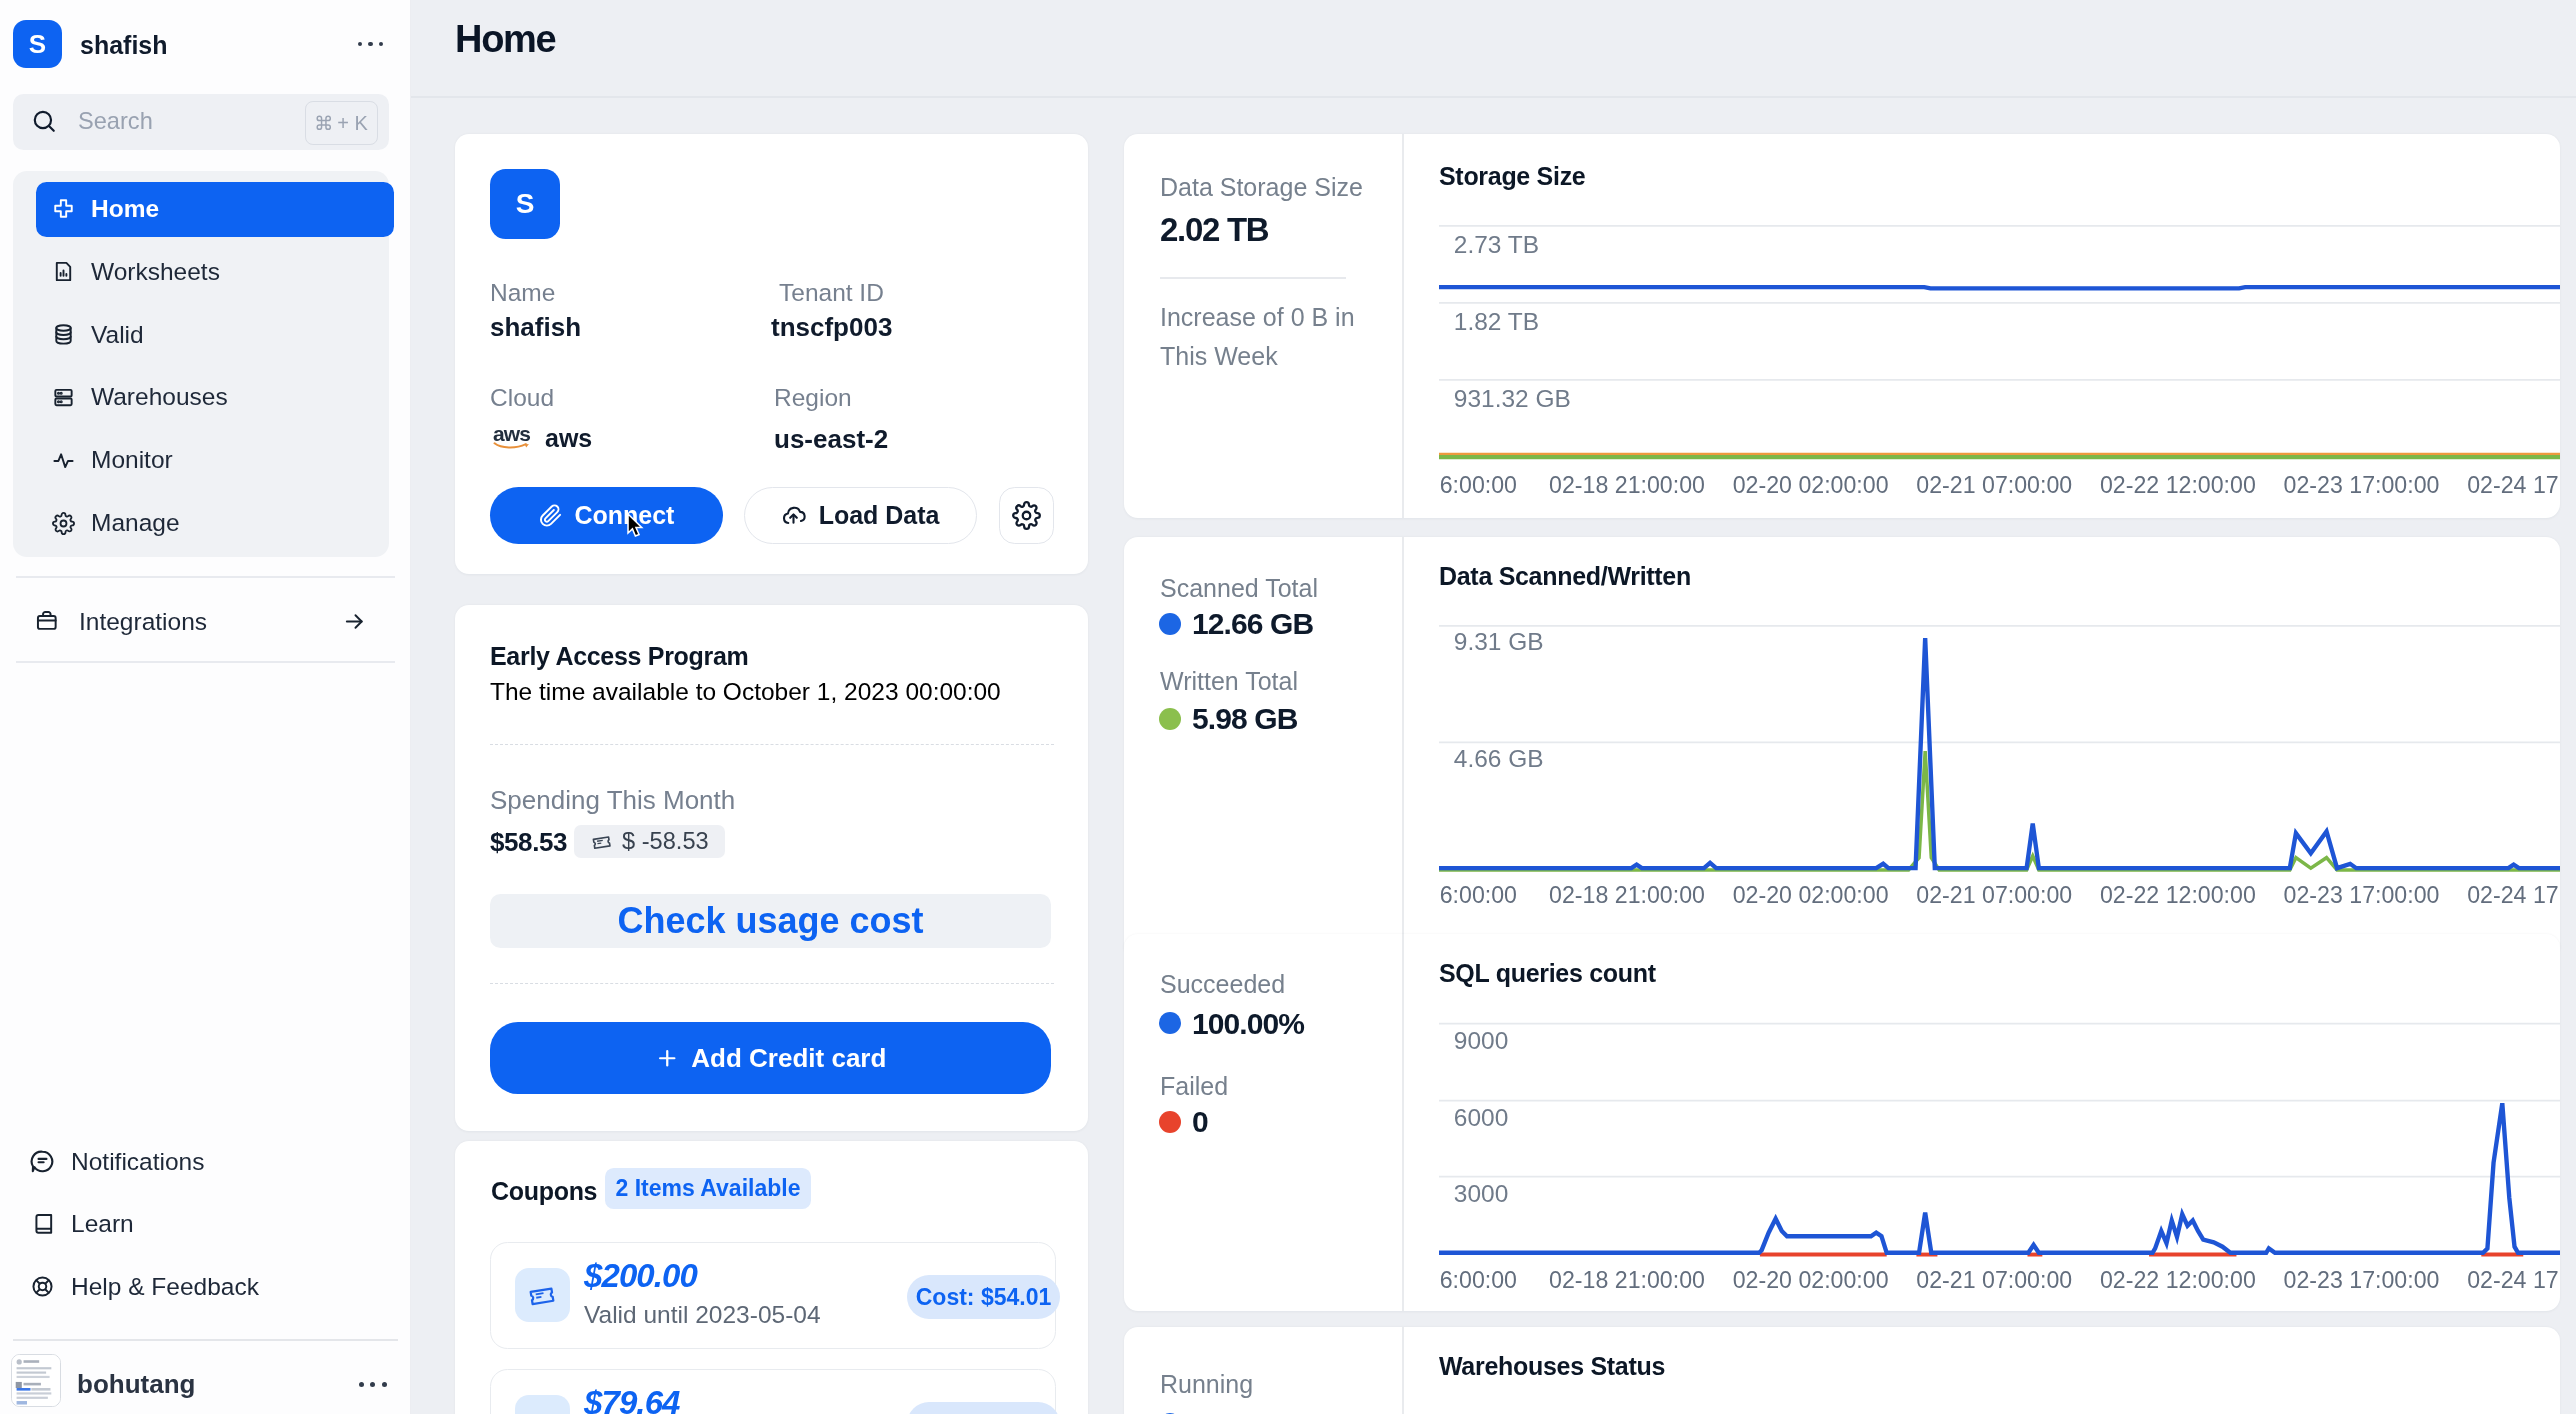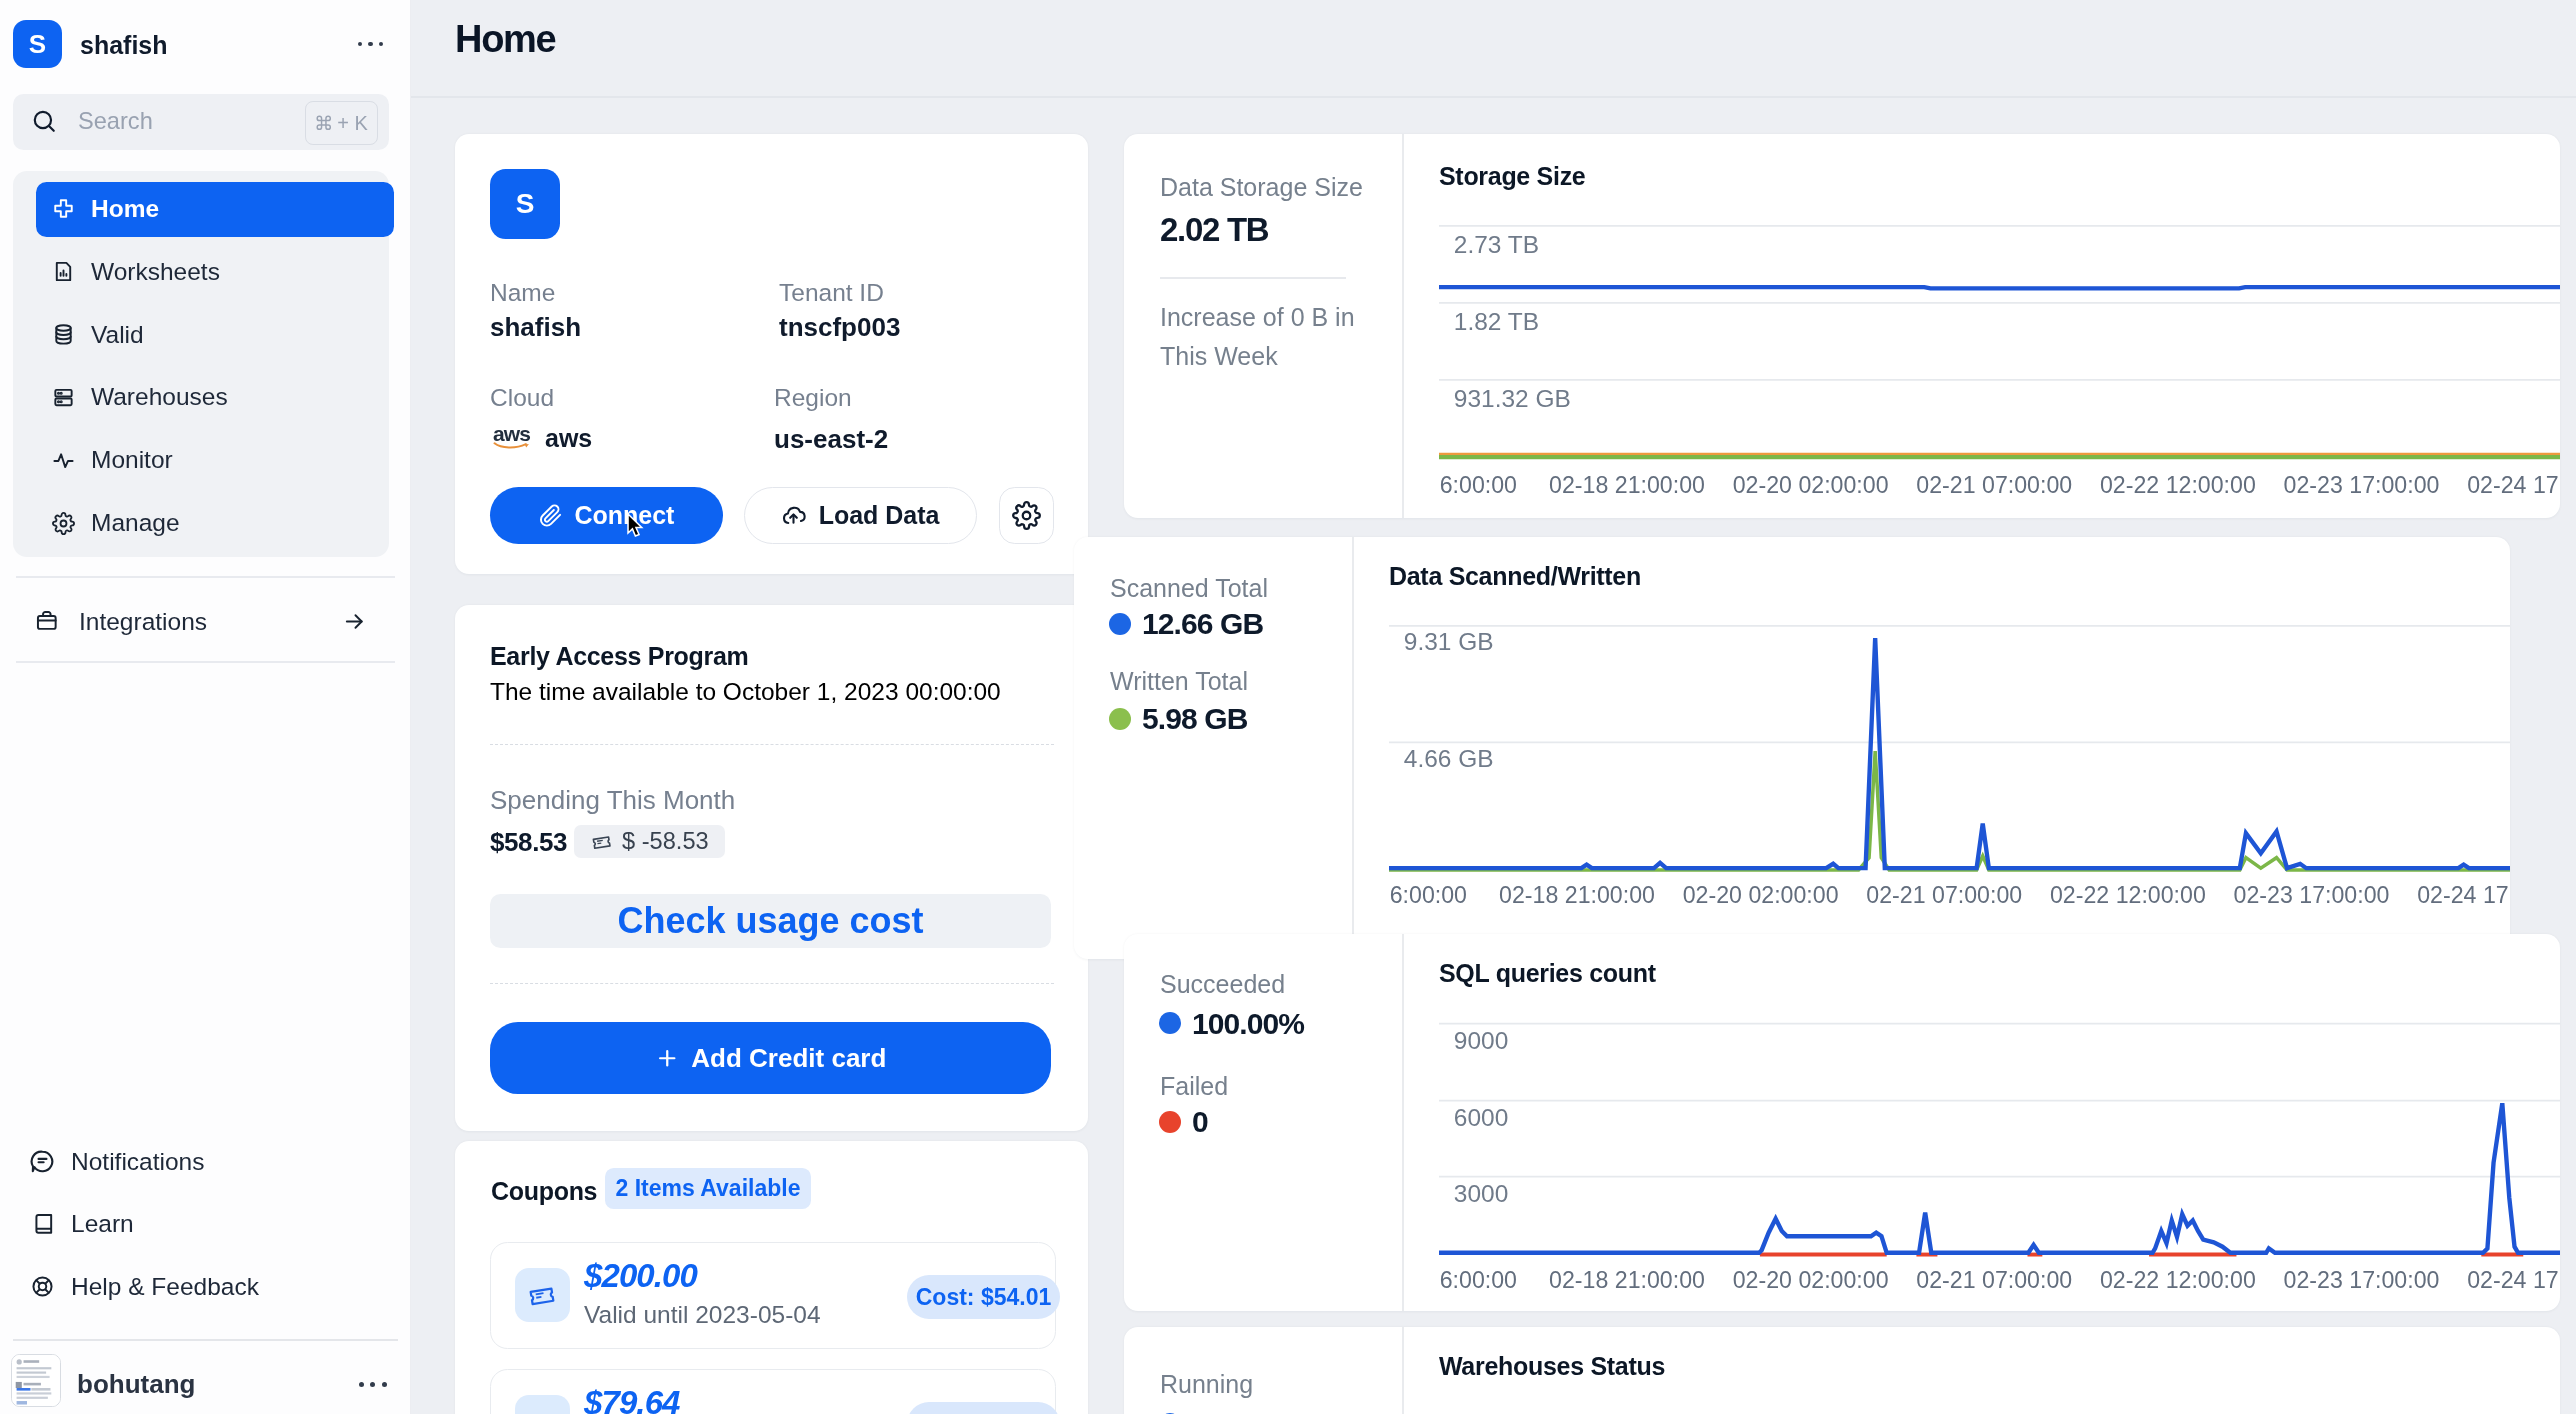--- a/index.html
+++ b/index.html
@@ -156,21 +156,21 @@
 </div>
 
 <div class="htitle">Home</div>
 <div class="main-hr"></div>
 
 <div class="card" style="left:455px;top:134px;width:633px;height:440px">
  <div class="cavatar">S</div>
  <div class="glabel" style="left:35px;top:145px">Name</div>
  <div class="gvalue" style="left:35px;top:178px">shafish</div>
  <div class="glabel" style="left:324px;top:145px">Tenant ID</div>
- <div class="gvalue" style="left:324px;top:178px">tnscfp003</div>
+ <div class="gvalue" style="left:316px;top:178px">tnscfp003</div>
  <div class="glabel" style="left:35px;top:250px">Cloud</div>
  <div class="abs" style="left:38px;top:287px;width:40px;height:30px">
    <span style="position:absolute;left:0;top:0.9px;font-size:21px;font-weight:bold;color:#232f3e;letter-spacing:-0.9px">aws</span>
    <svg style="position:absolute;left:0px;top:21px" width="37" height="8.7" viewBox="0 0 42 10" fill="none">
           <path d="M1.5 1.5C9 7.5 26 8 37.5 2.5" stroke="#e8903a" stroke-width="2.4" stroke-linecap="round"></path>
           <path d="M38 6.2l3-4-4.8.7z" fill="#e8903a"></path>
         </svg>
  </div>
  <div class="gvalue" style="left:90px;top:290px;font-size:25px">aws</div>
  <div class="glabel" style="left:319px;top:250px">Region</div>
@@ -278,21 +278,21 @@
    <text x="215" y="331">02-18 21:00:00</text>
    <text x="425" y="331">02-20 02:00:00</text>
    <text x="635" y="331">02-21 07:00:00</text>
    <text x="845" y="331">02-22 12:00:00</text>
    <text x="1055" y="331">02-23 17:00:00</text>
    <text x="1265" y="331">02-24 17:00:00</text>
   </g>
  </svg>
 </div>
 
-<div class="card" style="left:1074px;top:537px;width:1436px;height:422px;overflow:hidden">
+<div class="card" style="left:1124px;top:537px;width:1436px;height:422px;overflow:hidden">
  <div class="vdiv" style="left:278px"></div>
  <div class="statlbl" style="left:36px;top:37px">Scanned Total</div>
  <div class="dot" style="left:35px;top:76px;background:#1c66e4"></div>
  <div class="statval" style="left:68px;top:70px">12.66 GB</div>
  <div class="statlbl" style="left:36px;top:130px">Written Total</div>
  <div class="dot" style="left:35px;top:171px;background:#8bbf4d"></div>
  <div class="statval" style="left:68px;top:165px">5.98 GB</div>
  <div class="ctitle" style="left:315px;top:25px">Data Scanned/Written</div>
  <svg class="abs" style="left:315px;top:80px" width="1121" height="289" viewBox="0 0 1282 330">
   <line x1="0" y1="10" x2="1282" y2="10" stroke="#e6e9ed" stroke-width="2"></line>

